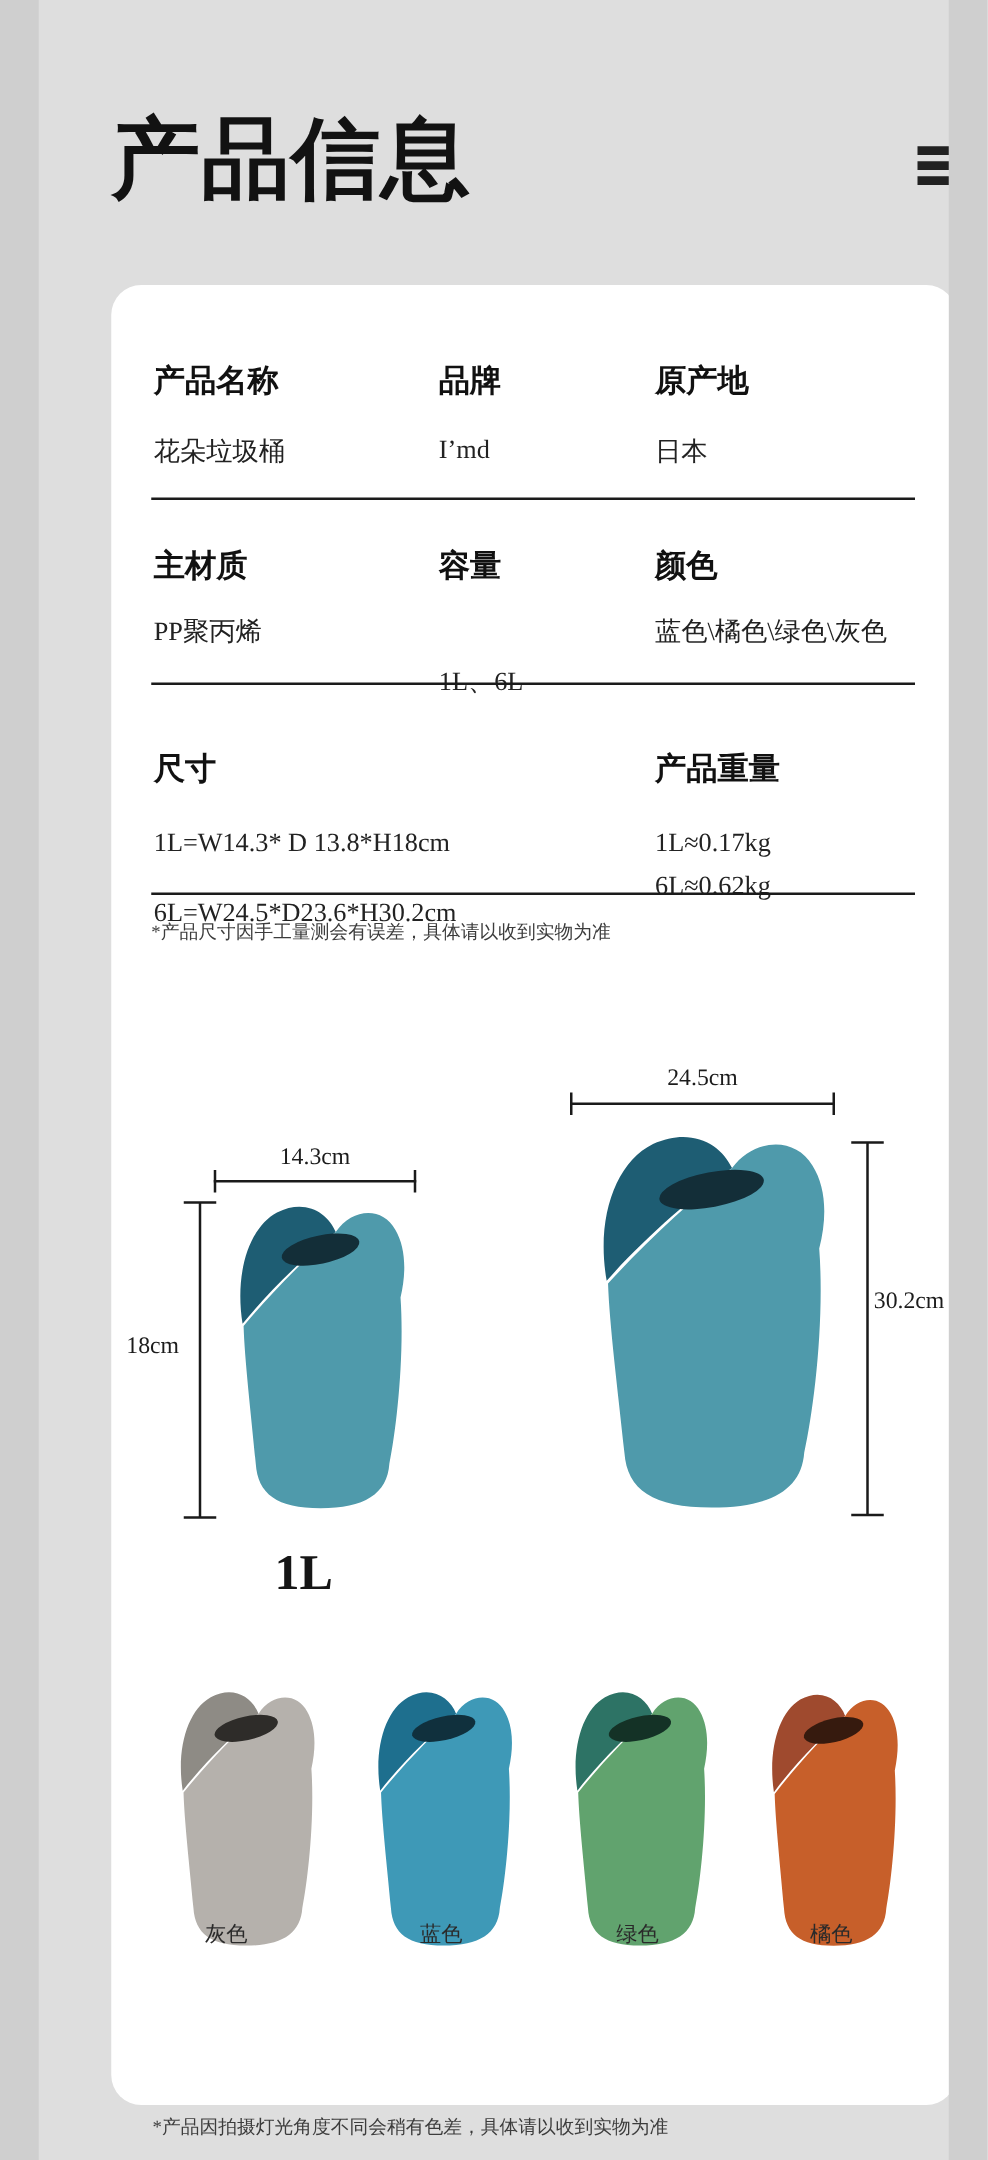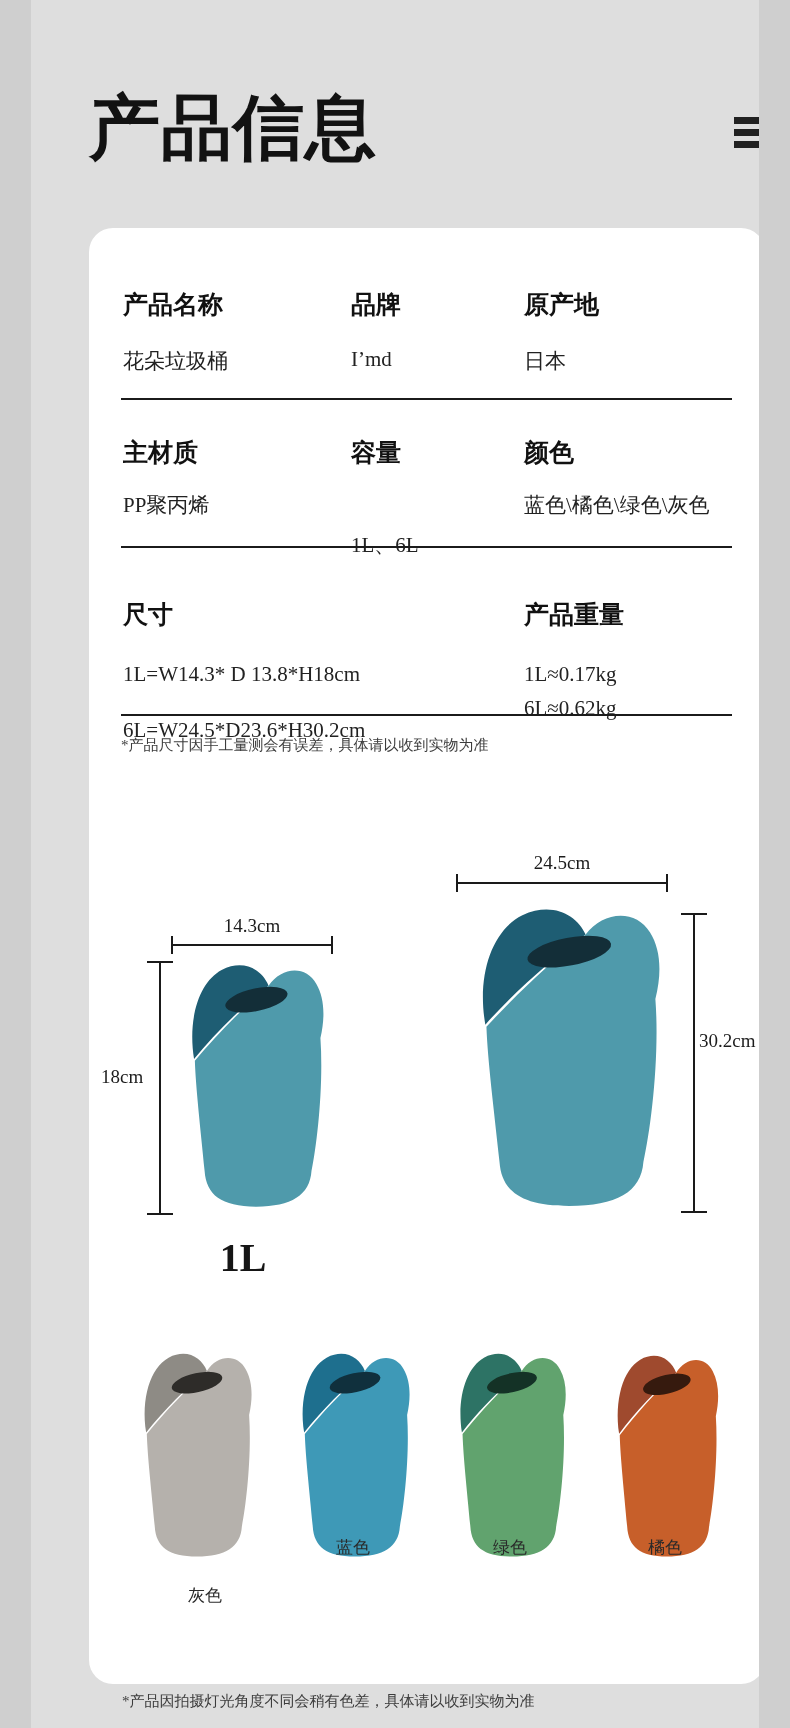--- a/index.html
+++ b/index.html
@@ -141,20 +141,20 @@
     </svg>
   </div>
   <div class="bucket" style="left: 572px; top: 1348px; width: 124px; height: 218px; --body: #c75f2a; --petal: #9f4a2e; --hole: #361a0e;">
     <svg viewBox="0 0 200 300" preserveAspectRatio="none">
       <path class="p-petal" d="M26 118 C18 72 32 30 60 16 C88 3 110 16 118 34 C88 56 52 88 26 118 Z"></path>
       <path class="p-body" d="M118 34 C134 12 164 10 177 32 C187 48 188 70 182 94 C186 148 178 214 171 246 C169 274 146 287 103 287 C60 287 41 274 39 246 C34 198 28 150 27 120 C54 90 88 58 118 34 Z"></path>
       <ellipse class="p-hole" cx="103" cy="50" rx="39" ry="13" transform="rotate(-11 103 50)"></ellipse>
     </svg>
   </div>
 
-  <div class="variant-label" style="left:108px;top:1536px;width:132px;margin-top:48px;">灰色</div>
+  <div class="variant-label" style="left:84px;top:1536px;width:132px;">灰色</div>
   <div class="variant-label" style="left:256px;top:1536px;width:132px;">蓝色</div>
   <div class="variant-label" style="left:414px;top:1536px;width:130px;">绿色</div>
   <div class="variant-label" style="left:572px;top:1536px;width:124px;">橘色</div>
 
   <div class="footnote" style="left:91px;top:1692px;">*产品因拍摄灯光角度不同会稍有色差，具体请以收到实物为准</div>
 
 </div>
 
 </body></html>

